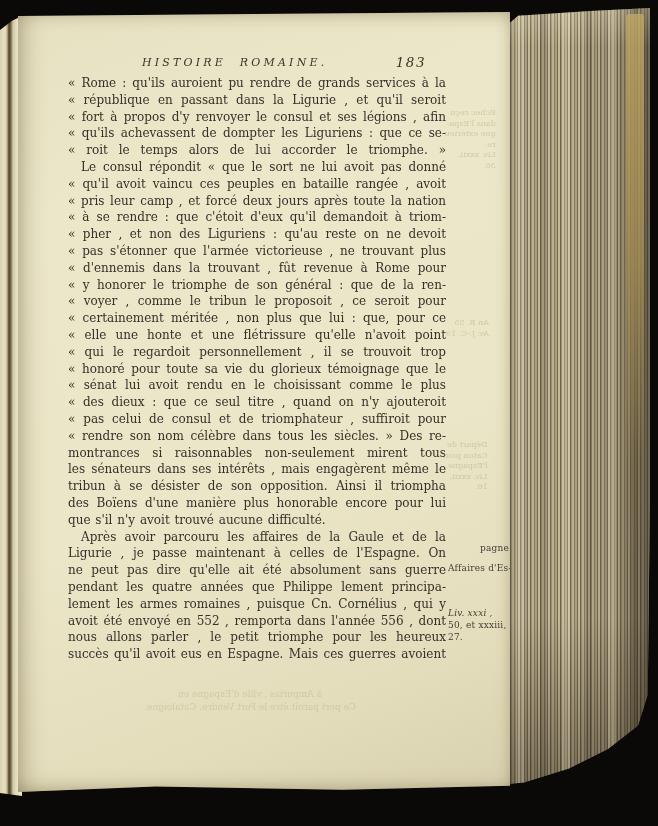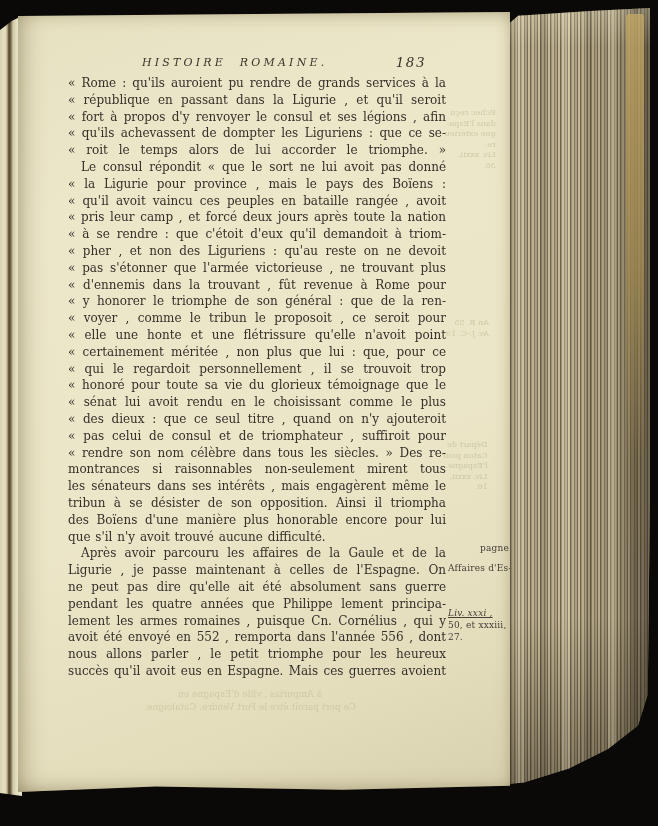--- a/index.html
+++ b/index.html
@@ -71,21 +71,21 @@
     text-align:justify;text-align-last:justify;overflow:hidden;
     word-spacing:1px;
   }
   .line.ind{text-indent:13px;}
   .line.noj{text-align-last:left;}
   
   .mnote{
     position:absolute;left:430px;width:68px;
     font-size:9px;line-height:11px;color:#45403a;letter-spacing:.2px;
   }
-  .mnote.it{font-style:italic;text-decoration:underline;}
+  .mnote.it{font-style:italic;}
   
   .ghost-group{position:absolute;transform:scaleX(-1);opacity:.34;filter:blur(.4px);}
   .ghost-line{font-size:8px;line-height:10.5px;color:#8f9566;white-space:nowrap;}
   .ghost-footer{
     position:absolute;left:40px;top:676px;width:384px;text-align:center;
     transform:scaleX(-1);opacity:.30;filter:blur(.5px);
   }
   .ghost-footer .ghost-line{font-size:9px;line-height:13px;color:#979d6e;}
 </style>
 </head>
@@ -107,31 +107,30 @@
       <span class="page-number">183</span>
     </div>
 
     <div class="text-block">
         <div class="line">« Rome : qu'ils auroient pu rendre de grands services à la</div>
         <div class="line">« république en passant dans la Ligurie , et qu'il seroit</div>
         <div class="line">« fort à propos d'y renvoyer le consul et ses légions , afin</div>
         <div class="line">« qu'ils achevassent de dompter les Liguriens : que ce se-</div>
         <div class="line">« roit le temps alors de lui accorder le triomphe. »</div>
         <div class="line ind">Le consul répondit « que le sort ne lui avoit pas donné</div>
-        <div class="line">« la Ligurie pour province , mais le pays des Boïens :</div>
         <div class="line">« qu'il avoit vaincu ces peuples en bataille rangée , avoit</div>
         <div class="line">« pris leur camp , et forcé deux jours après toute la nation</div>
         <div class="line">« à se rendre : que c'étoit d'eux qu'il demandoit à triom-</div>
         <div class="line">« pher , et non des Liguriens : qu'au reste on ne devoit</div>
         <div class="line">« pas s'étonner que l'armée victorieuse , ne trouvant plus</div>
         <div class="line">« d'ennemis dans la trouvant , fût revenue à Rome pour</div>
         <div class="line">« y honorer le triomphe de son général : que de la ren-</div>
         <div class="line">« voyer , comme le tribun le proposoit , ce seroit pour</div>
+        <div class="line">« certainement méritée , non plus que lui : que, pour ce</div>
         <div class="line">« elle une honte et une flétrissure qu'elle n'avoit point</div>
-        <div class="line">« certainement méritée , non plus que lui : que, pour ce</div>
         <div class="line">« qui le regardoit personnellement , il se trouvoit trop</div>
         <div class="line">« honoré pour toute sa vie du glorieux témoignage que le</div>
         <div class="line">« sénat lui avoit rendu  en le choisissant comme le plus</div>
         <div class="line">« des dieux : que ce seul titre , quand on n'y ajouteroit</div>
         <div class="line">« pas celui de consul et de triomphateur , suffiroit pour</div>
         <div class="line">« rendre son nom célèbre dans tous les siècles. »  Des re-</div>
         <div class="line">montrances  si raisonnables  non-seulement mirent tous</div>
         <div class="line">les sénateurs dans ses intérêts , mais engagèrent même le</div>
         <div class="line">tribun à se désister de son opposition. Ainsi il triompha</div>
         <div class="line">des Boïens d'une manière plus honorable encore pour lui</div>

